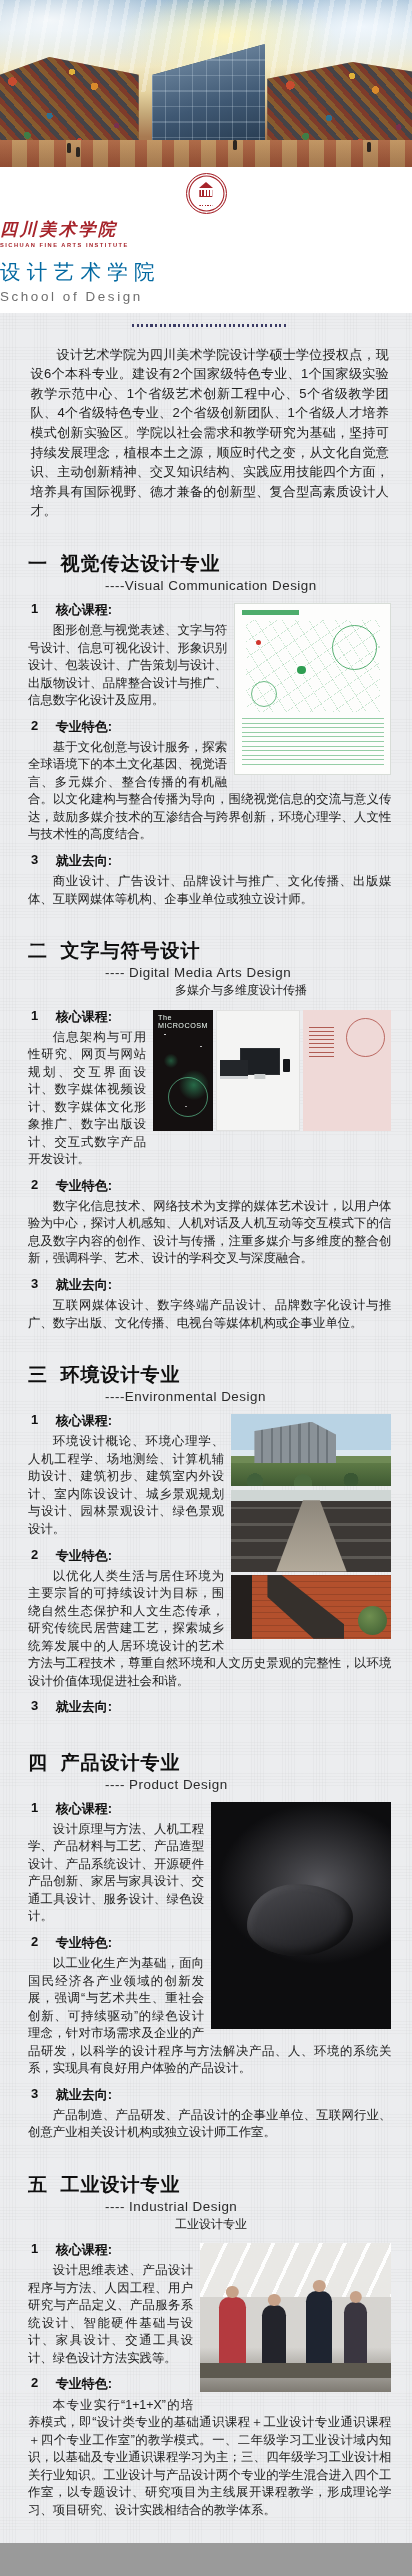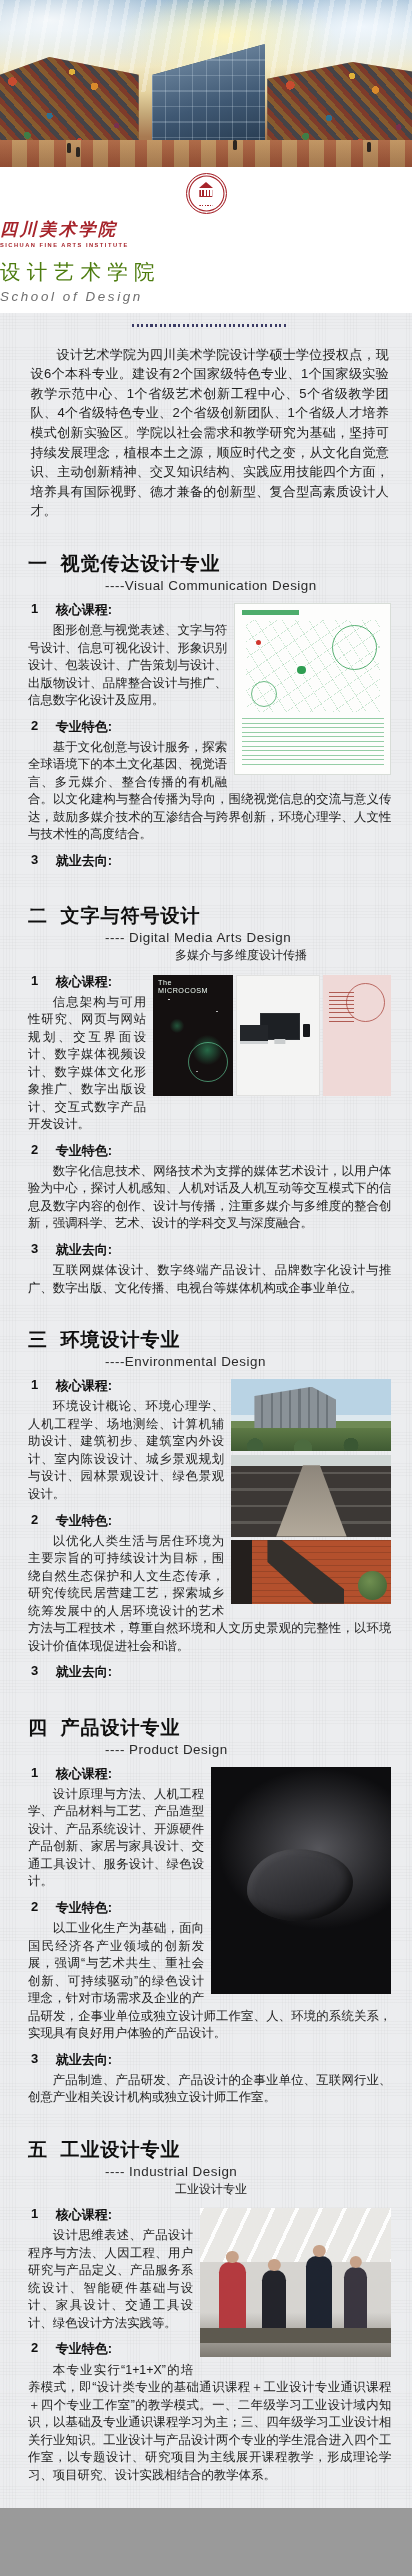--- a/index.html
+++ b/index.html
@@ -32,22 +32,22 @@
   .hero .walker{position:absolute;width:3.6px;height:9.3px;border-radius:1.5px;background:#2c2620;}
 
   
   .brand{background:#ffffff;text-align:left;padding:6.2px 0 9.3px;}
   .emblem{width:39px;height:39px;margin:0 auto;border-radius:50%;border:1.5px solid #a6242b;box-shadow:inset 0 0 0 1.5px #fff, inset 0 0 0 2.6px #a6242b;position:relative;}
   .emblem .roof{position:absolute;left:50%;top:8.2px;transform:translateX(-50%);width:0;height:0;border-left:7.7px solid transparent;border-right:7.7px solid transparent;border-bottom:6.7px solid #a6242b;}
   .emblem .cols{position:absolute;left:50%;top:16px;transform:translateX(-50%);width:13.4px;height:5.7px;background:repeating-linear-gradient(90deg,#a6242b 0 1.5px,transparent 1.5px 3.1px);border-bottom:1.5px solid #a6242b;}
   .emblem .dotline{position:absolute;left:50%;bottom:7.2px;transform:translateX(-50%);width:13.4px;height:1.5px;background:repeating-linear-gradient(90deg,#a6242b 0 1.5px,transparent 1.5px 2.6px);}
   .school-cn{margin-top:4.1px;color:#a6242b;font-size:17px;font-weight:bold;font-style:italic;letter-spacing:2.6px;font-family:"DejaVu Serif","Liberation Serif",serif;}
   .school-en{margin-top:1px;color:#a6242b;font-size:5.7px;font-weight:bold;letter-spacing:1.5px;}
-  .college-cn{margin-top:9.3px;color:#4d7c0f;font-size:20.6px;letter-spacing:6.2px;font-weight:500;}
-  .college-en{margin-top:3.1px;color:#6e6e6e;font-size:13.4px;letter-spacing:2.6px;font-weight:300;font-style:italic;}
+  .college-cn{margin-top:9.3px;color:#0369a1;font-size:20.6px;letter-spacing:6.2px;font-weight:500;}
+  .college-en{margin-top:3.1px;color:#6e6e6e;font-size:13.4px;letter-spacing:2.6px;font-weight:300;}
 
   
   .content{background-color:#ecedef;background-image:repeating-linear-gradient(90deg, rgba(0,0,0,.022) 0 0.5px, transparent 0.5px 3.1px),repeating-linear-gradient(180deg, rgba(0,0,0,.022) 0 0.5px, transparent 0.5px 3.1px);padding:0 20.6px 24px 28px;}
   .dots{width:155px;height:2.6px;margin:0 auto;position:relative;top:11.3px;background:repeating-linear-gradient(90deg,#3b3b64 0 2.1px,transparent 2.1px 4.6px);}
   .intro{margin:29px 2.6px 0;font-size:13px;line-height:19.6px;text-indent:2em;text-align:justify;color:#202020;}
 
   .sec{margin-top:30px;}
   .sec-head{display:flex;align-items:baseline;gap:12.4px;font-size:19px;font-weight:bold;color:#0f0f0f;letter-spacing:1px;}
   .sec-en{padding-left:77px;font-size:13.4px;font-weight:300;color:#2a2a2a;letter-spacing:0.5px;margin-top:1px;}
   .sec-sub{padding-left:147px;font-size:12px;color:#222;margin-top:2.1px;}
@@ -61,21 +61,21 @@
   .m-s1{width:155px;height:170px;background:#fdfdfc;border:0.5px solid #d8ddd8;position:relative;overflow:hidden;}
   .m-s1 .bar{position:absolute;top:6.2px;left:6.2px;width:57px;height:4.6px;background:#2f9e52;opacity:.85;}
   .m-s1 .c1{position:absolute;border:1px solid #2f9e52;border-radius:50%;width:43px;height:43px;top:20.6px;right:13.4px;opacity:.8;}
   .m-s1 .c2{position:absolute;border:1px solid #2f9e52;border-radius:50%;width:24px;height:24px;top:77px;left:15.5px;opacity:.7;}
   .m-s1 .c3{position:absolute;width:8.2px;height:8.2px;border-radius:50%;background:#2f9e52;top:62px;left:62px;}
   .m-s1 .c4{position:absolute;width:5.2px;height:5.2px;border-radius:50%;background:#d0342c;top:36px;left:20.6px;}
   .m-s1 .txt{position:absolute;left:6.2px;right:6.2px;bottom:7.2px;height:49px;background:repeating-linear-gradient(180deg, rgba(47,158,82,.5) 0 1px, transparent 1px 4.6px);}
   .m-s1 .net{position:absolute;inset:15.5px 10.3px 62px 10.3px;background:repeating-linear-gradient(58deg, rgba(47,158,82,.25) 0 0.5px, transparent 0.5px 11.3px),repeating-linear-gradient(-35deg, rgba(47,158,82,.25) 0 0.5px, transparent 0.5px 13.4px);}
 
   .m-s2{width:238px;height:121px;display:flex;gap:2.6px;}
-  .m-s2 .mc{width:80px;background:#141010;position:relative;overflow:hidden;
+  .m-s2 .mc{width:60px;background:#141010;position:relative;overflow:hidden;
     background-image:radial-gradient(circle 21.6px at 68% 62%, rgba(62,216,140,.45), rgba(62,216,140,0) 70%),radial-gradient(circle 10.3px at 30% 42%, rgba(62,216,140,.35), rgba(62,216,140,0) 70%),radial-gradient(circle 1px at 20% 20%, rgba(255,255,255,.8) 60%, transparent 61%),radial-gradient(circle 1px at 80% 30%, rgba(255,255,255,.7) 60%, transparent 61%),radial-gradient(circle 1px at 55% 80%, rgba(255,255,255,.6) 60%, transparent 61%);}
   .m-s2 .mc .t{position:absolute;top:4.1px;left:4.6px;font-size:7.2px;line-height:8.2px;color:#f2fff7;letter-spacing:0.5px;width:46px;}
   .m-s2 .mc .ring{position:absolute;width:38px;height:38px;border:0.5px solid rgba(120,255,190,.5);border-radius:50%;right:5.2px;bottom:13.4px;}
   .m-s2 .mk{width:82px;background:#f4f4f3;border:0.5px solid #e1e1e0;position:relative;}
   .m-s2 .mk .mon{position:absolute;left:23px;top:37px;width:38px;height:25px;background:#1d2024;border:1.5px solid #2c2f33;}
   .m-s2 .mk .mon::after{content:"";position:absolute;left:50%;top:25px;transform:translateX(-50%);width:11.3px;height:5.2px;background:#c9cccd;}
   .m-s2 .mk .lap{position:absolute;left:3.1px;top:49px;width:28px;height:16.5px;background:#23262a;border-bottom:3.1px solid #cfd2d4;}
   .m-s2 .mk .ph{position:absolute;right:9.3px;top:48px;width:7.2px;height:13.4px;background:#15171a;border-radius:1px;}
   .m-s2 .pk{flex:1;background:#efd9d7;position:relative;overflow:hidden;}
   .m-s2 .pk .rring{position:absolute;width:37px;height:37px;border:0.5px solid #a8423a;border-radius:50%;top:8.2px;right:6.2px;opacity:.75;}
@@ -167,20 +167,21 @@
               <span>2</span>
               <span>专业特色:</span>
             </div>
           <p>基于文化创意与设计服务，探索全球语境下的本土文化基因、视觉语言、多元媒介、整合传播的有机融合。以文化建构与整合传播为导向，围绕视觉信息的交流与意义传达，鼓励多媒介技术的互渗结合与跨界创新，环境心理学、人文性与技术性的高度结合。</p>
         </div>
         <div class="item">
           <div class="item-head">
               <span>3</span>
               <span>就业去向:</span>
             </div>
+          <p>商业设计、广告设计、品牌设计与推广、文化传播、出版媒体、互联网媒体等机构、企事业单位或独立设计师。</p>
         </div>
       </div>
     </section>
 
     <section class="sec">
       <div class="sec-head">
         <span>二</span>
         <h2 style="margin:0;font-size:inherit;">文字与符号设计</h2>
       </div>
       <div class="sec-en">---- Digital Media Arts Design</div>
@@ -285,21 +286,21 @@
               <span>1</span>
               <span>核心课程:</span>
             </div>
           <p>设计原理与方法、人机工程学、产品材料与工艺、产品造型设计、产品系统设计、开源硬件产品创新、家居与家具设计、交通工具设计、服务设计、绿色设计。</p>
         </div>
         <div class="item">
           <div class="item-head">
               <span>2</span>
               <span>专业特色:</span>
             </div>
-          <p>以工业化生产为基础，面向国民经济各产业领域的创新发展，强调“与艺术共生、重社会创新、可持续驱动”的绿色设计理念，针对市场需求及企业的产品研发，企事业单位或独立设计师工作室、人、环境的系统关系，实现具有良好用户体验的产品设计。</p>
+          <p>以工业化生产为基础，面向国民经济各产业领域的创新发展，强调“与艺术共生、重社会创新、可持续驱动”的绿色设计理念，针对市场需求及企业的产品研发，以科学的设计程序与方法解决产品、人、环境的系统关系，实现具有良好用户体验的产品设计。</p>
         </div>
         <div class="item">
           <div class="item-head">
               <span>3</span>
               <span>就业去向:</span>
             </div>
           <p>产品制造、产品研发、产品设计的企事业单位、互联网行业、创意产业相关设计机构或独立设计师工作室。</p>
         </div>
       </div>
     </section>

